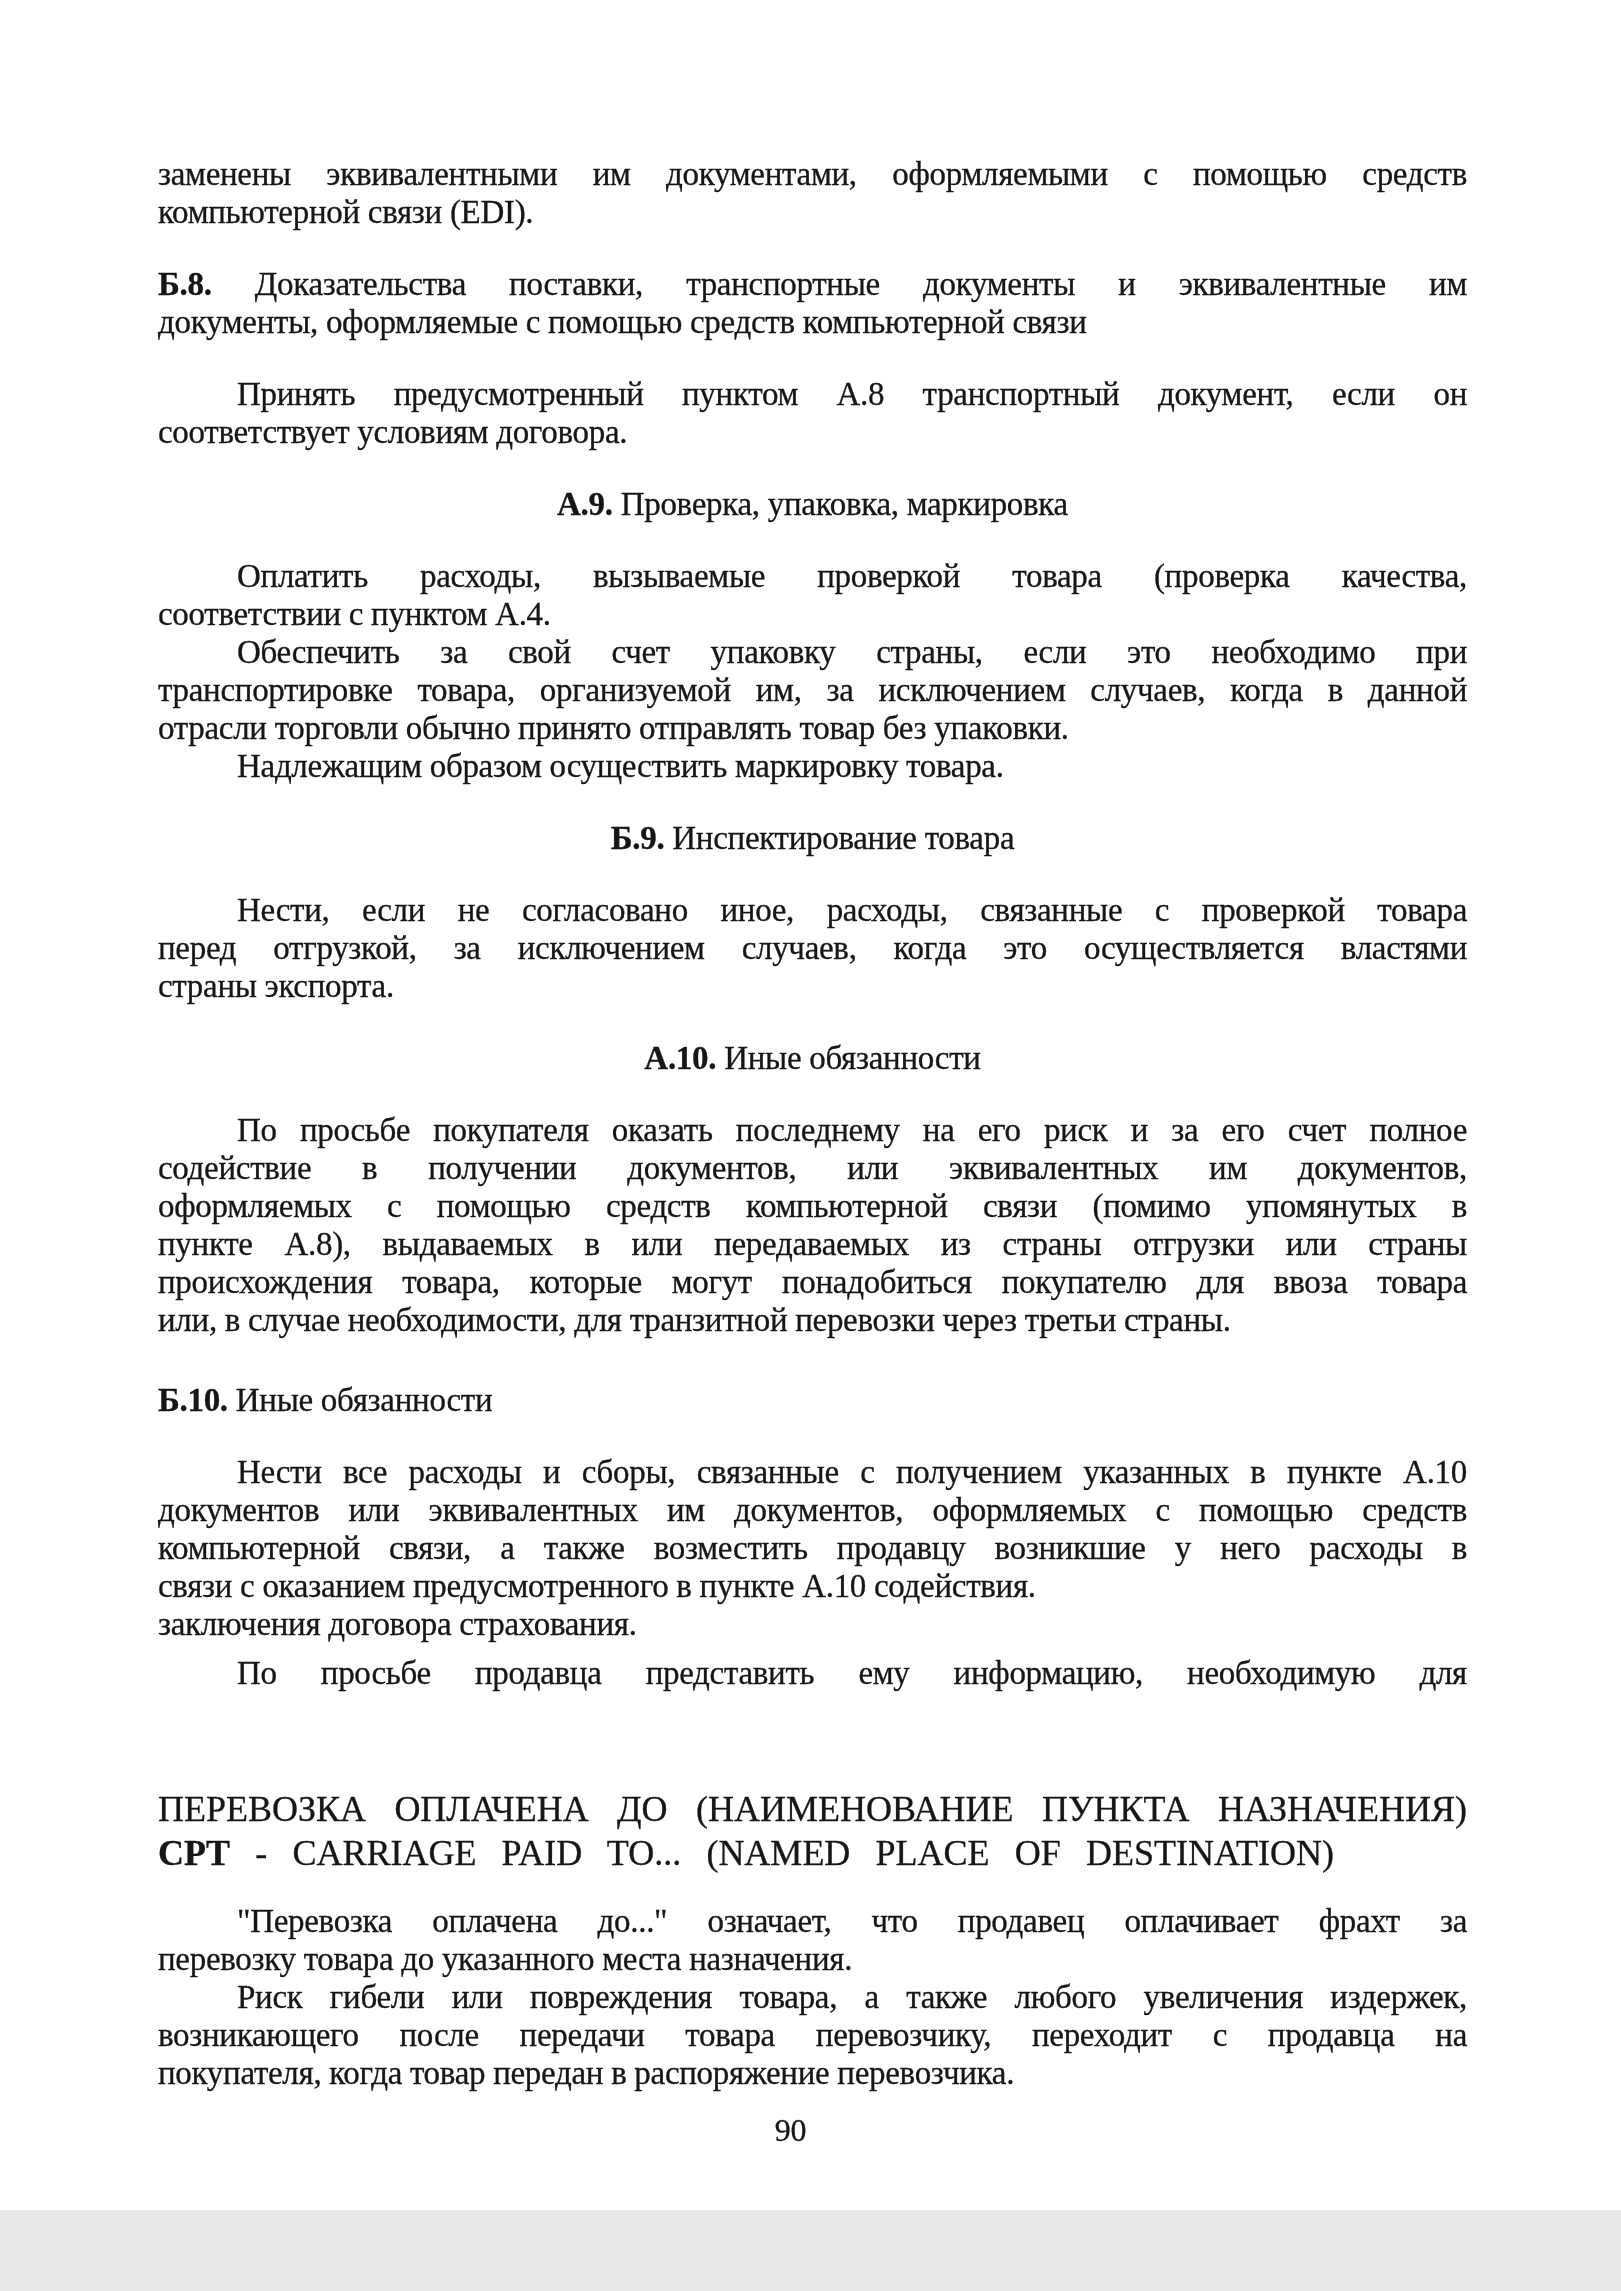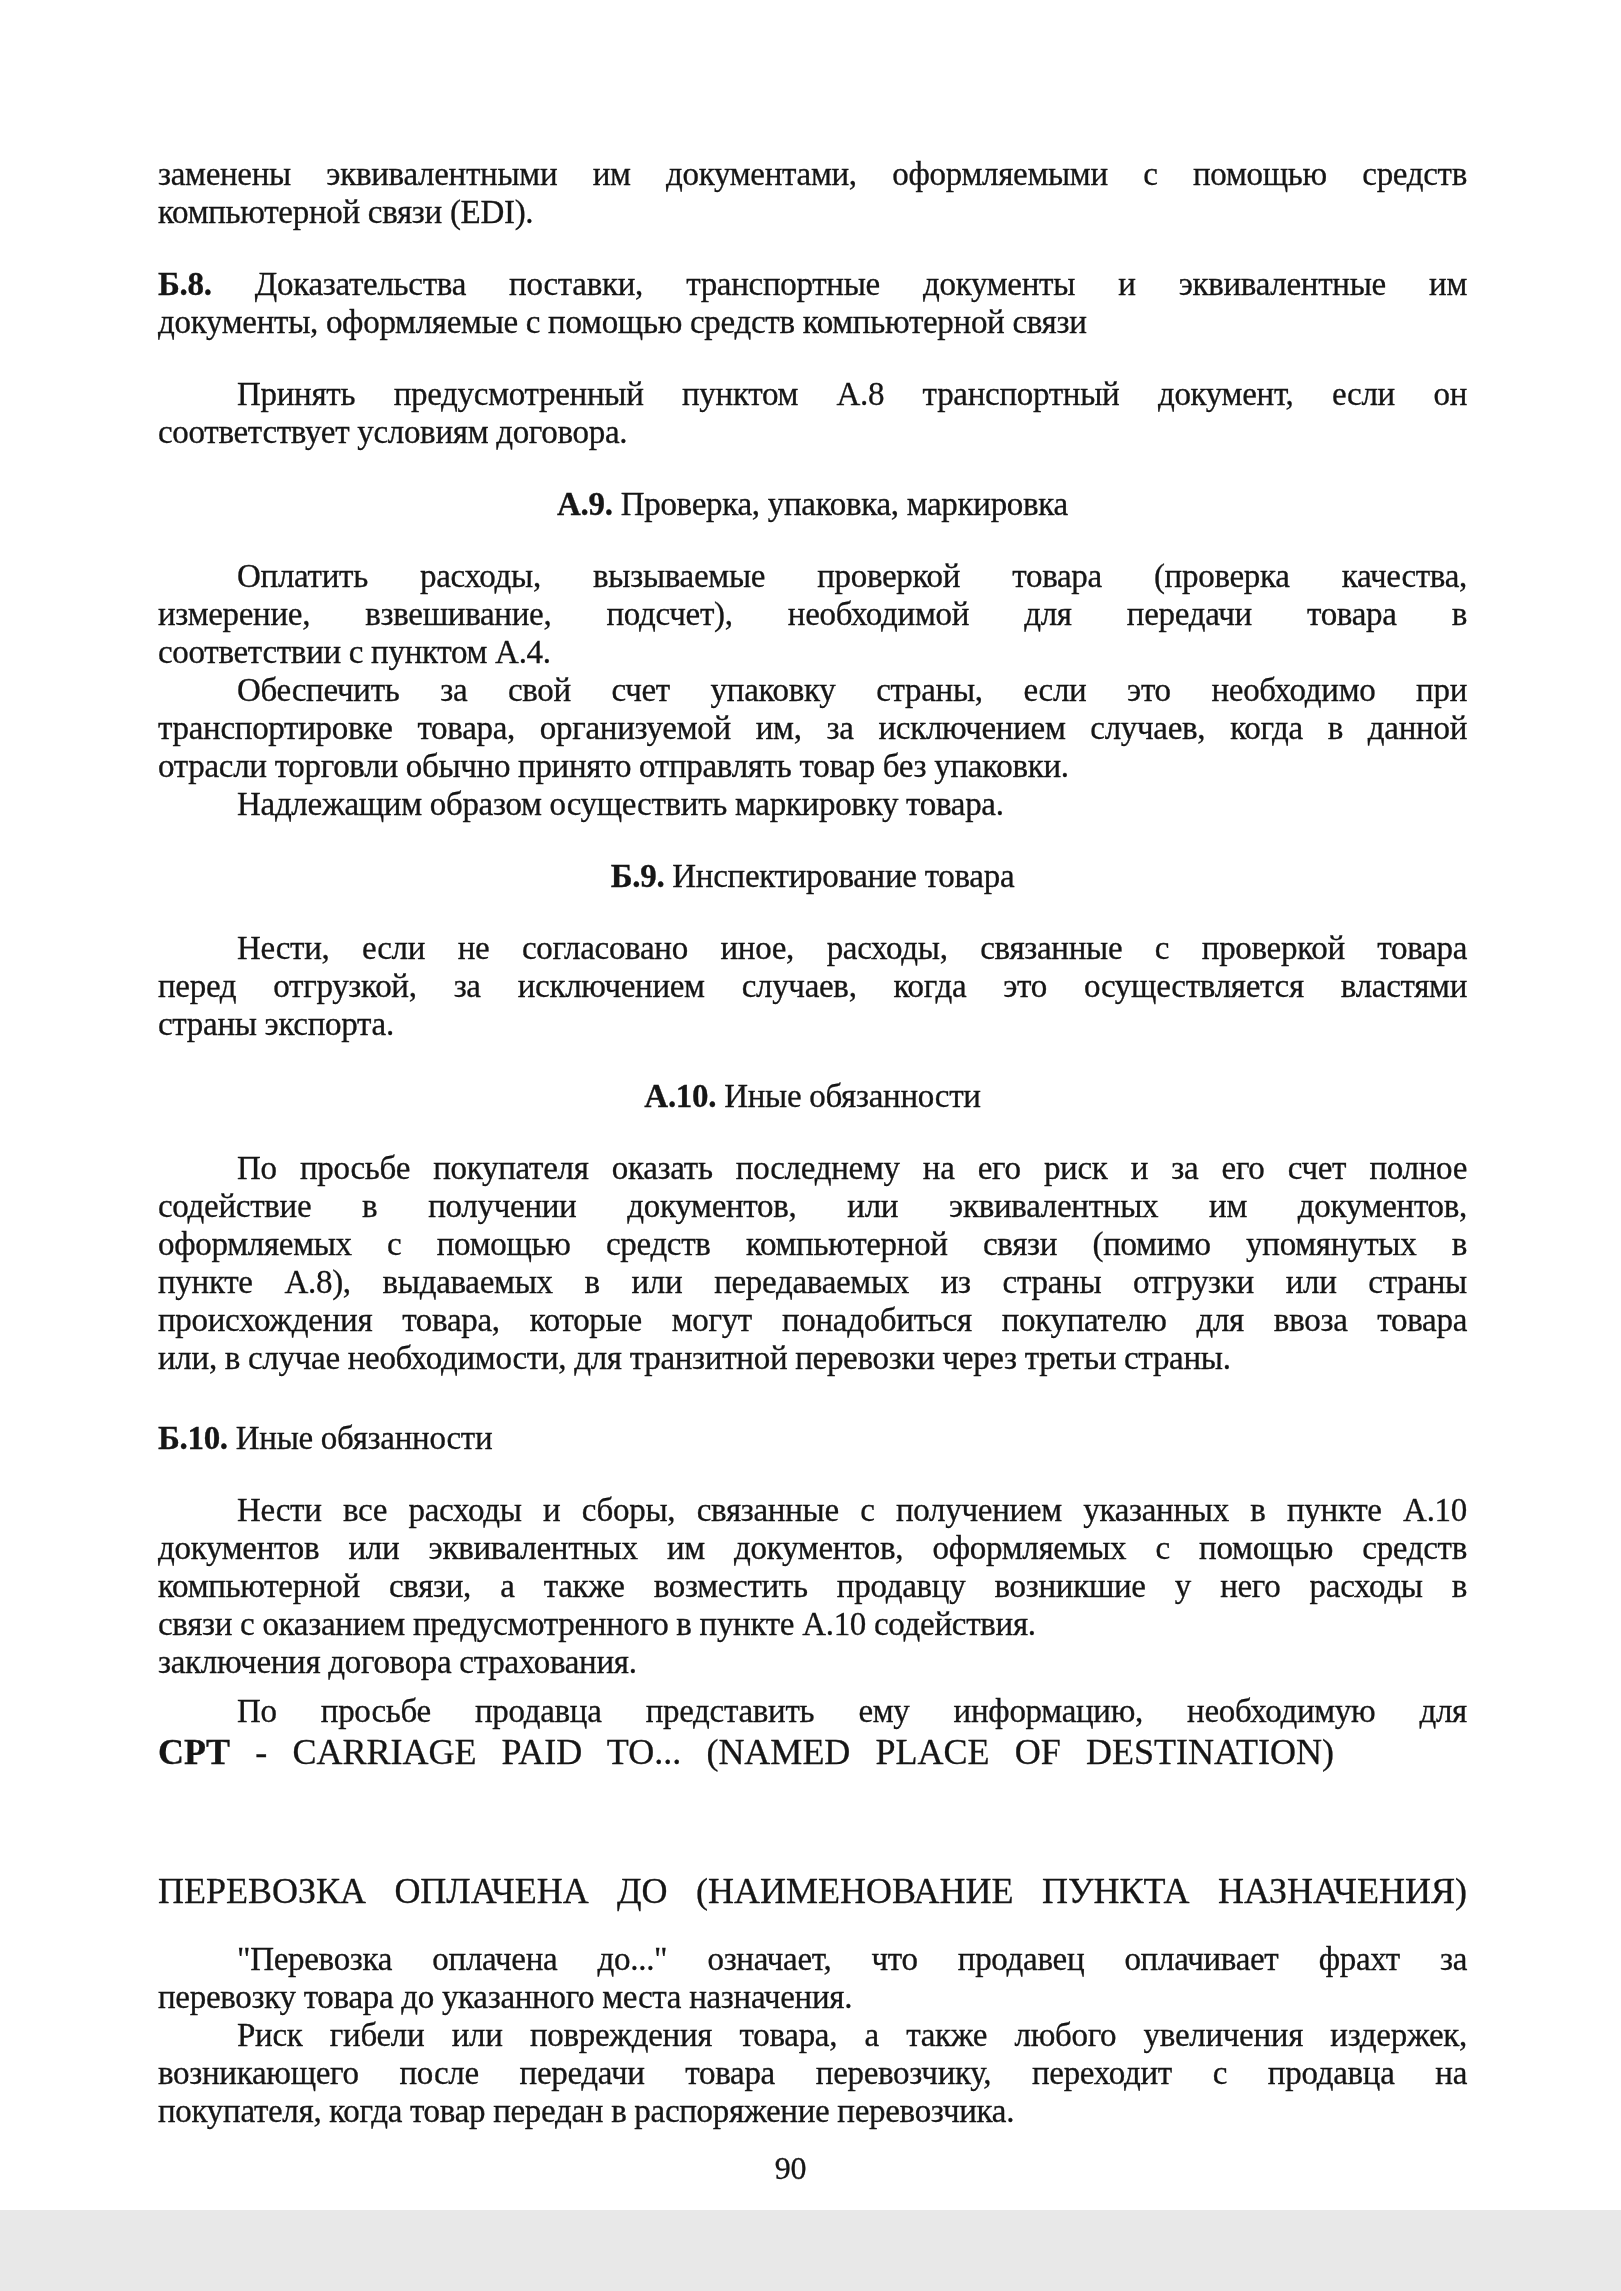--- a/index.html
+++ b/index.html
@@ -81,21 +81,20 @@
       <div class="ln jl ind g36">Принять предусмотренный пунктом А.8 транспортный документ, если он</div>
       <div class="ln">соответствует условиям договора.</div>
     </section>
 
     <section>
       <div class="ln g36">
         <span class="hnum">А.9.</span>
         <span>Проверка, упаковка, маркировка</span>
       </div>
       <div class="ln jl ind g36">Оплатить расходы, вызываемые проверкой товара (проверка качества,</div>
-      <div class="ln jl">измерение, взвешивание, подсчет), необходимой для передачи товара в</div>
       <div class="ln">соответствии с пунктом А.4.</div>
       <div class="ln jl ind">Обеспечить за свой счет упаковку страны, если это необходимо при</div>
       <div class="ln jl">транспортировке товара, организуемой им, за исключением случаев, когда в данной</div>
       <div class="ln">отрасли торговли обычно принято отправлять товар без упаковки.</div>
       <div class="ln ind">Надлежащим образом осуществить маркировку товара.</div>
     </section>
 
     <section>
       <div class="ln g36">
         <span class="hnum">Б.9.</span>
@@ -126,25 +125,25 @@
       </div>
       <div class="ln jl ind g36">Нести все расходы и сборы, связанные с получением указанных в пункте А.10</div>
       <div class="ln jl">документов или эквивалентных им документов, оформляемых с помощью средств</div>
       <div class="ln jl">компьютерной связи, а также возместить продавцу возникшие у него расходы в</div>
       <div class="ln">связи с оказанием предусмотренного в пункте А.10 содействия.</div>
       <div class="ln">заключения договора страхования.</div>
       <div class="ln jl ind g12">По просьбе продавца представить ему информацию, необходимую для</div>
     </section>
 
     <section>
+      <div class="ln cpt-line jl g100">ПЕРЕВОЗКА ОПЛАЧЕНА ДО (НАИМЕНОВАНИЕ ПУНКТА НАЗНАЧЕНИЯ)</div>
       <div class="ln cpt-line cpt-en">
         <span class="hnum">CPT</span>
         <span>- CARRIAGE PAID TO... (NAMED PLACE OF DESTINATION)</span>
       </div>
-      <div class="ln cpt-line jl g100">ПЕРЕВОЗКА ОПЛАЧЕНА ДО (НАИМЕНОВАНИЕ ПУНКТА НАЗНАЧЕНИЯ)</div>
       <div class="ln jl ind g28">"Перевозка оплачена до..." означает, что продавец оплачивает фрахт за</div>
       <div class="ln">перевозку товара до указанного места назначения.</div>
       <div class="ln jl ind">Риск гибели или повреждения товара, а также любого увеличения издержек,</div>
       <div class="ln jl">возникающего после передачи товара перевозчику, переходит с продавца на</div>
       <div class="ln">покупателя, когда товар передан в распоряжение перевозчика.</div>
     </section>
 
     <div class="ln pageno g20">90</div>
 
   </div>

